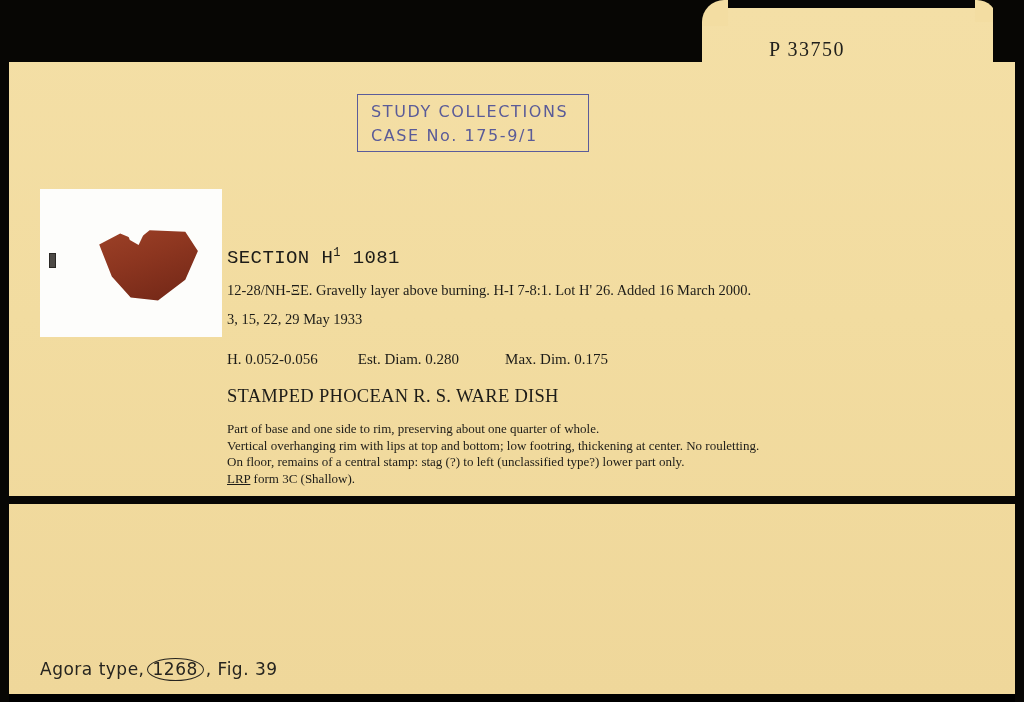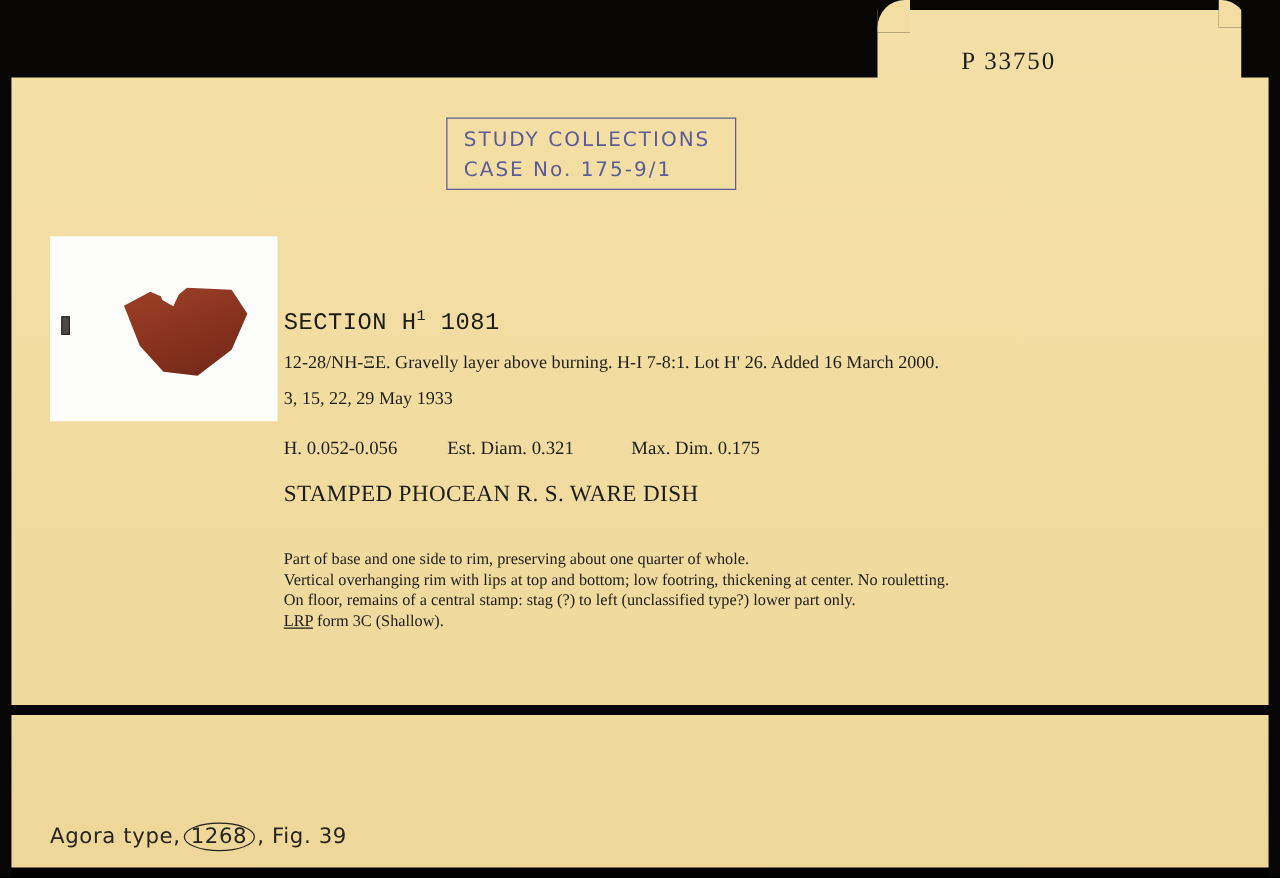--- a/index.html
+++ b/index.html
@@ -9,21 +9,21 @@
   }
   body {
     width: 1024px;
     height: 702px;
     overflow: hidden;
     font-family: "Liberation Serif", serif;
   }
   .scene {
     position: relative;
     width: 1024px;
-    height: 572px;
+    height: 504px;
     background: #070604;
   }
   
   .card {
     position: absolute;
     left: 9px;
     top: 8px;
     width: 1006px;
     height: 686px;
     background: #f3dda2;
@@ -203,21 +203,21 @@
     font-size: 15px;
     margin: 0 0 18px 0;
   }
   .dims span { display: inline-block; margin-top: 12px; }
   .dims .d2 { margin-left: 40px; }
   .dims .d3 { margin-left: 46px; }
   .title2 {
     font-family: "Liberation Serif", serif;
     font-size: 18.5px;
     letter-spacing: 0.3px;
-    margin: 0 0 32px 0;
+    margin: 0 0 14px 0;
   }
   .desc {
     font-family: "Liberation Serif", serif;
     font-size: 13px;
     line-height: 16.5px;
     margin: 0;
     max-width: 660px;
   }
   .desc div { white-space: nowrap; }
   .u { text-decoration: underline; }
@@ -262,21 +262,21 @@
     </div>
 
     <div class="doc">
       <div class="heading"><span>SECTION H</span><sup>1</sup><span> 1081</span></div>
 
       <p class="para">12-28/NH-ΞE. Gravelly layer above burning. H-I 7-8:1. Lot H' 26. Added 16 March 2000.</p>
 
       <p class="para">3, 15, 22, 29 May 1933</p>
 
       <div class="dims">
-        <span class="d1">H. 0.052-0.056</span><span class="d2">Est. Diam. 0.321</span><span class="d3">Max. Dim. 0.175</span>
+        <span class="d1">H. 0.052-0.056</span><span class="d2">Est. Diam. 0.280</span><span class="d3">Max. Dim. 0.175</span>
       </div>
 
       <div class="title2">STAMPED PHOCEAN R. S. WARE DISH</div>
 
       <div class="desc">
         <div>Part of base and one side to rim, preserving about one quarter of whole.</div>
         <div>Vertical overhanging rim with lips at top and bottom; low footring, thickening at center.  No rouletting.</div>
         <div>On floor, remains of a central stamp:  stag (?) to left  (unclassified type?) lower part only.</div>
         <div><span class="u">LRP</span><span> form 3C (Shallow).</span></div>
       </div>

